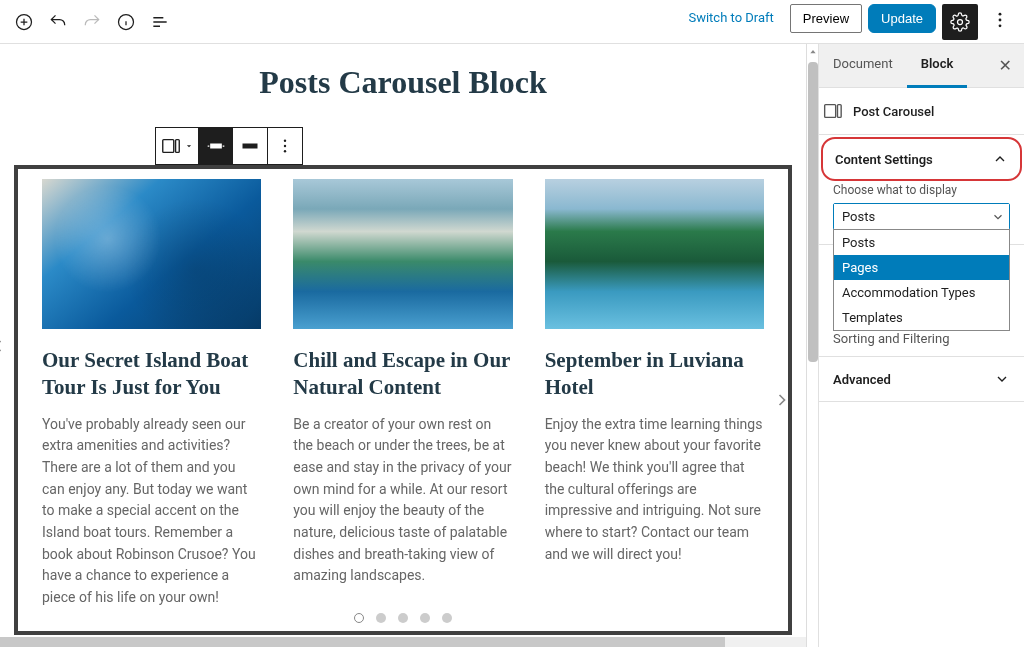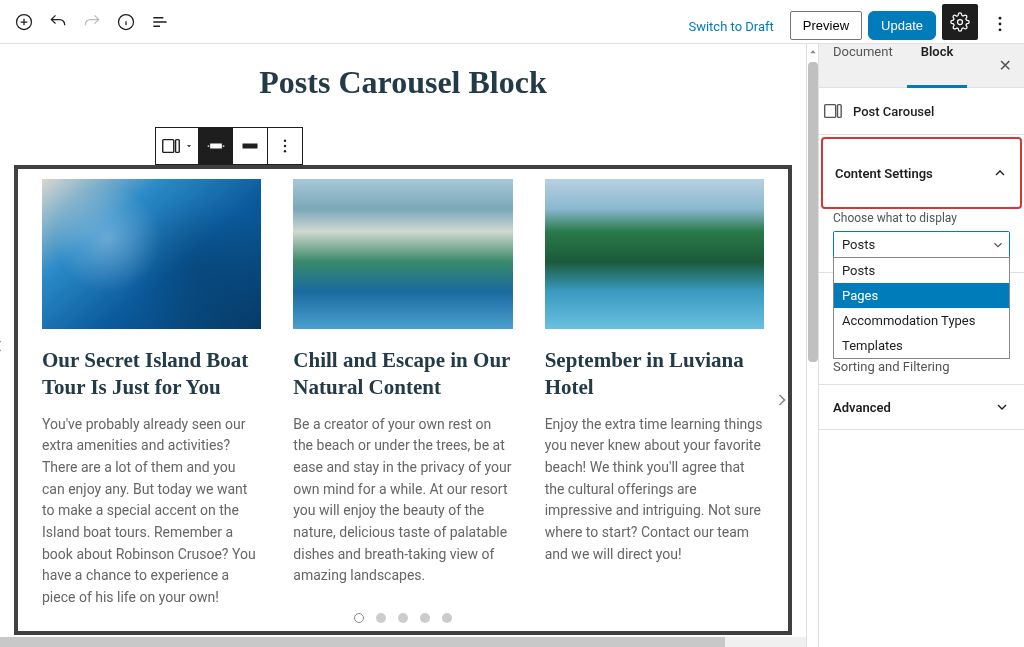--- a/index.html
+++ b/index.html
@@ -1,49 +1,49 @@
 <!DOCTYPE html>
 <html><head>
 <meta charset="utf-8">
 <style>
 * { margin: 0; padding: 0; box-sizing: border-box; }
 body { font-family: -apple-system, BlinkMacSystemFont, "Segoe UI", Roboto, sans-serif; font-size: 13px; color: #1e1e1e; background: #fff; width: 1024px; height: 647px; overflow: hidden; position: relative; }
 
 
 .top-toolbar { height: 44px; border-bottom: 1px solid #e0e0e0; display: flex; align-items: center; justify-content: space-between; padding: 0 8px; }
 .toolbar-left { display: flex; align-items: center; gap: 2px; }
-.toolbar-right { display: flex; align-items: flex-end; gap: 6px; }
+.toolbar-right { display: flex; align-items: flex-start; gap: 6px; }
 .icon-btn { width: 32px; height: 32px; display: flex; align-items: center; justify-content: center; cursor: pointer; color: #1e1e1e; border-radius: 2px; }
 .icon-btn.disabled { opacity: 0.3; }
 .link-btn { color: #007cba; cursor: pointer; padding: 6px 10px; font-size: 13px; }
 .btn { padding: 6px 12px; border-radius: 2px; font-size: 13px; cursor: pointer; border: 1px solid #757575; background: #fff; }
 .btn.primary { background: #007cba; color: #fff; border-color: #007cba; border-radius: 6px; }
 .gear-btn { width: 36px; height: 36px; background: #1e1e1e; color: #fff; display: flex; align-items: center; justify-content: center; border-radius: 2px; cursor: pointer; }
 
 
 .main-area { display: flex; height: calc(100% - 44px); }
 .editor-canvas { flex: 1; overflow: hidden; position: relative; padding: 20px 0 0 0; }
 .scroll-indicator { width: 12px; border-left: 1px solid #ddd; position: relative; }
 .scroll-thumb-top { position: absolute; top: 0; width: 10px; left: 1px; height: 16px; display: flex; align-items: center; justify-content: center; }
 .scroll-thumb { position: absolute; top: 18px; width: 10px; left: 1px; height: 300px; background: #c0c0c0; border-radius: 4px; }
 
 
 .sidebar { width: 206px; border-left: 1px solid #e0e0e0; background: #fff; display: flex; flex-direction: column; position: relative; }
 .sidebar-tabs { display: flex; border-bottom: 1px solid #e0e0e0; background: #f0f0f0; height: 44px; align-items: stretch; }
-.sidebar-tab { padding: 0 14px; font-size: 13px; cursor: pointer; color: #555; position: relative; }
+.sidebar-tab { padding: 12px 14px; font-size: 13px; cursor: pointer; color: #555; position: relative; }
 .sidebar-tab.active { font-weight: 600; color: #1e1e1e; }
 .sidebar-tab.active::after { content: ''; position: absolute; bottom: -1px; left: 0; right: 0; height: 3px; background: #007cba; }
 .sidebar-close { margin-left: auto; padding: 12px; cursor: pointer; color: #555; font-size: 16px; }
 .block-info { display: flex; align-items: center; padding: 12px 2px; border-bottom: 1px solid #e0e0e0; gap: 10px; }
 .block-info-icon { width: 22px; height: 22px; color: #555; }
 .block-info-label { font-size: 13px; font-weight: 500; }
 
 .panel { border-bottom: 1px solid #e0e0e0; }
 .panel-header { display: flex; align-items: center; justify-content: space-between; padding: 14px 14px; cursor: pointer; font-size: 13px; font-weight: 600; }
-.panel-header.highlighted { border: 2px solid #d63638; border-radius: 4px; margin: 2px; padding: 26px 12px; }
+.panel-header.highlighted { border: 2px solid #d63638; border-radius: 14px; margin: 2px; padding: 12px 12px; }
 .panel-body { padding: 0 14px 14px; }
 .field-label { font-size: 12px; color: #555; margin-bottom: 6px; }
 .dropdown-wrap { position: relative; border: 1px solid #007cba; border-radius: 2px; }
 .dropdown-selected { padding: 5px 24px 5px 8px; font-size: 13px; background: #fff; }
 .dropdown-chevron { position: absolute; right: 4px; top: 50%; transform: translateY(-50%); color: #555; }
 .dropdown-list { position: absolute; left: -1px; right: -1px; top: 100%;  background: #fff; border: 1px solid #888; z-index: 50; }
 .dropdown-item { padding: 5px 8px; font-size: 13px; cursor: pointer; }
 .dropdown-item.highlighted { background: #007cba; color: #fff; }
 .behind-text { padding: 6px 14px 10px; font-size: 13px; color: #555;  }
 

